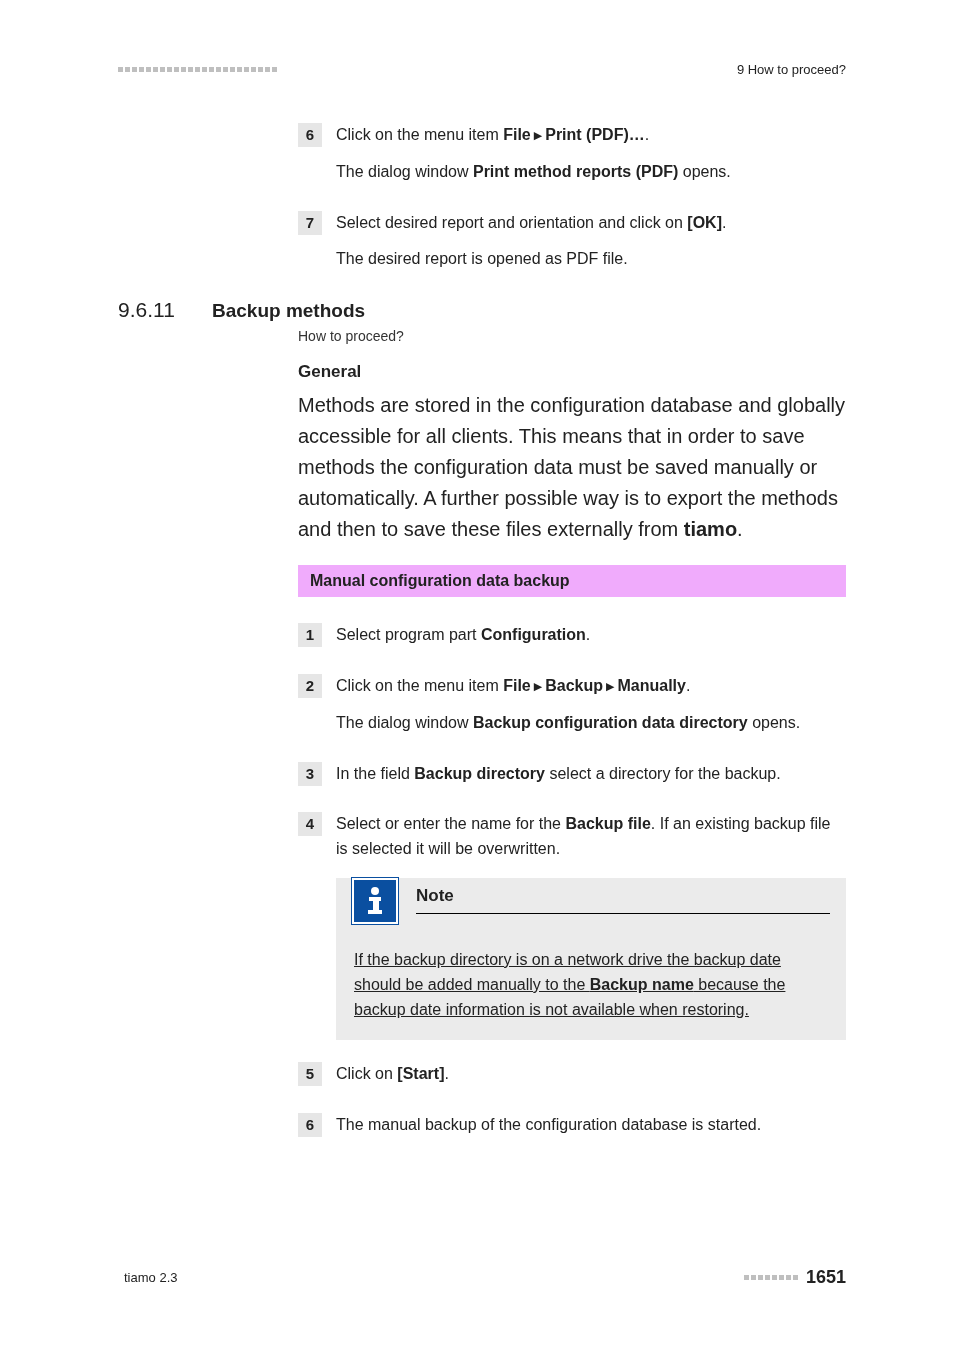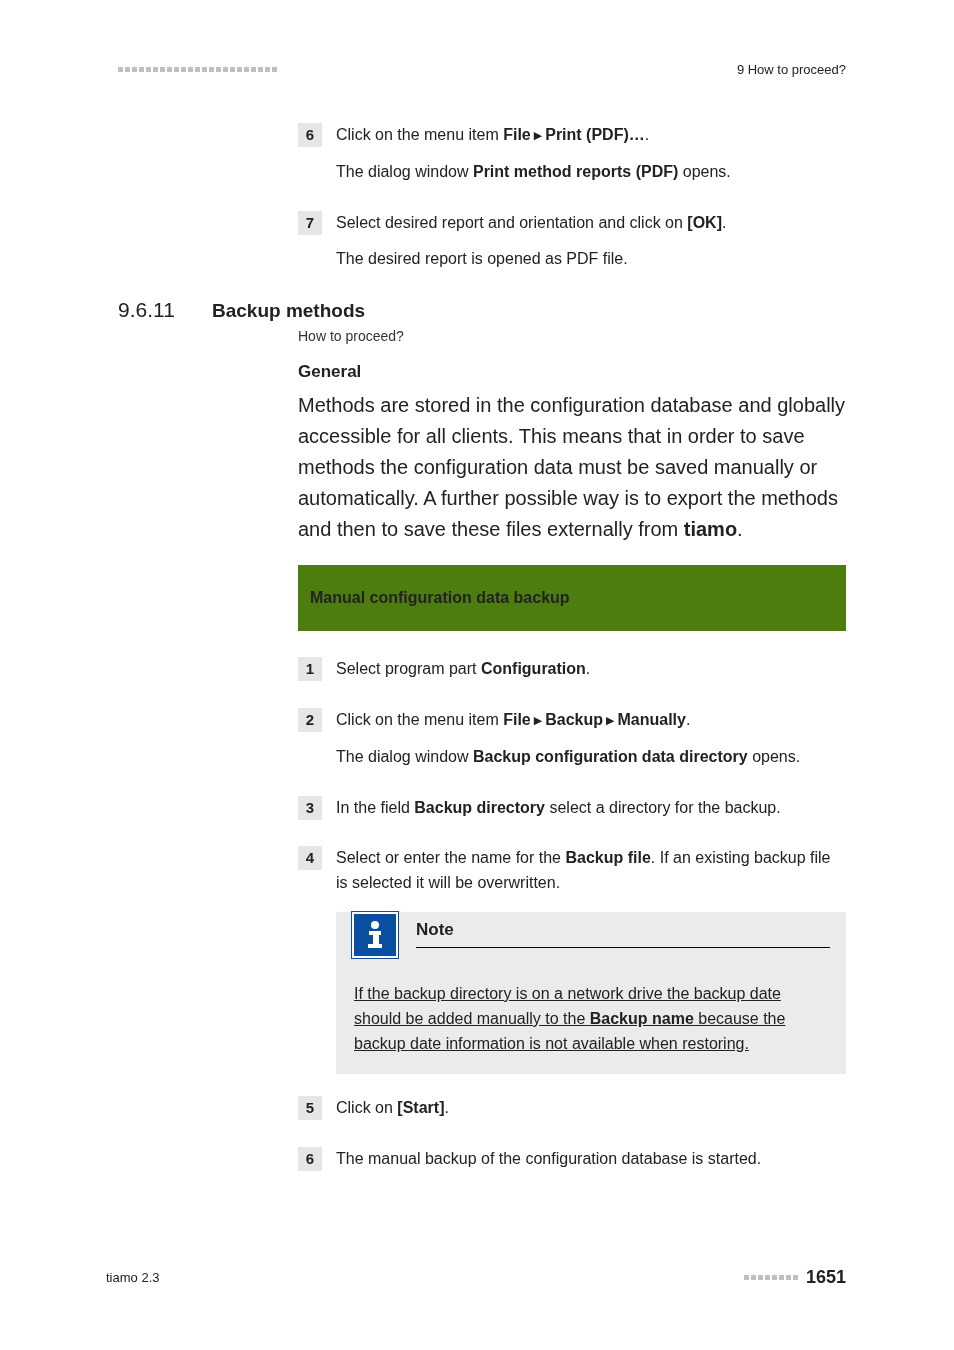--- a/index.html
+++ b/index.html
@@ -95,24 +95,24 @@
     font-size: 17px;
     font-weight: 800;
     margin-bottom: 8px;
   }
   .para {
     font-size: 20px;
     line-height: 1.55;
     margin-bottom: 20px;
   }
   .subhead {
-    background: #4d7c0f;
+    background: #f0abfc;
     font-size: 16px;
     font-weight: 800;
-    padding: 24px 12px;
+    padding: 7px 12px;
     margin-bottom: 26px;
     margin-top: 2px;
   }
   .note-box {
     background: #ebebeb;
     padding: 0 16px 18px 16px;
     margin-bottom: 20px;
     margin-left: 38px;
   }
   .note-head-row {
@@ -149,21 +149,21 @@
   .note-body {
     font-size: 16px;
     line-height: 1.55;
     margin-top: 24px;
     padding-left: 2px;
     text-decoration: underline;
   }
   .footer {
     position: absolute;
     bottom: 62px;
-    left: 106px;
+    left: 124px;
     right: 108px;
     display: flex;
     justify-content: space-between;
     align-items: center;
   }
   .footer-left {
     font-size: 13px;
     color: #222;
   }
   .footer-right {

